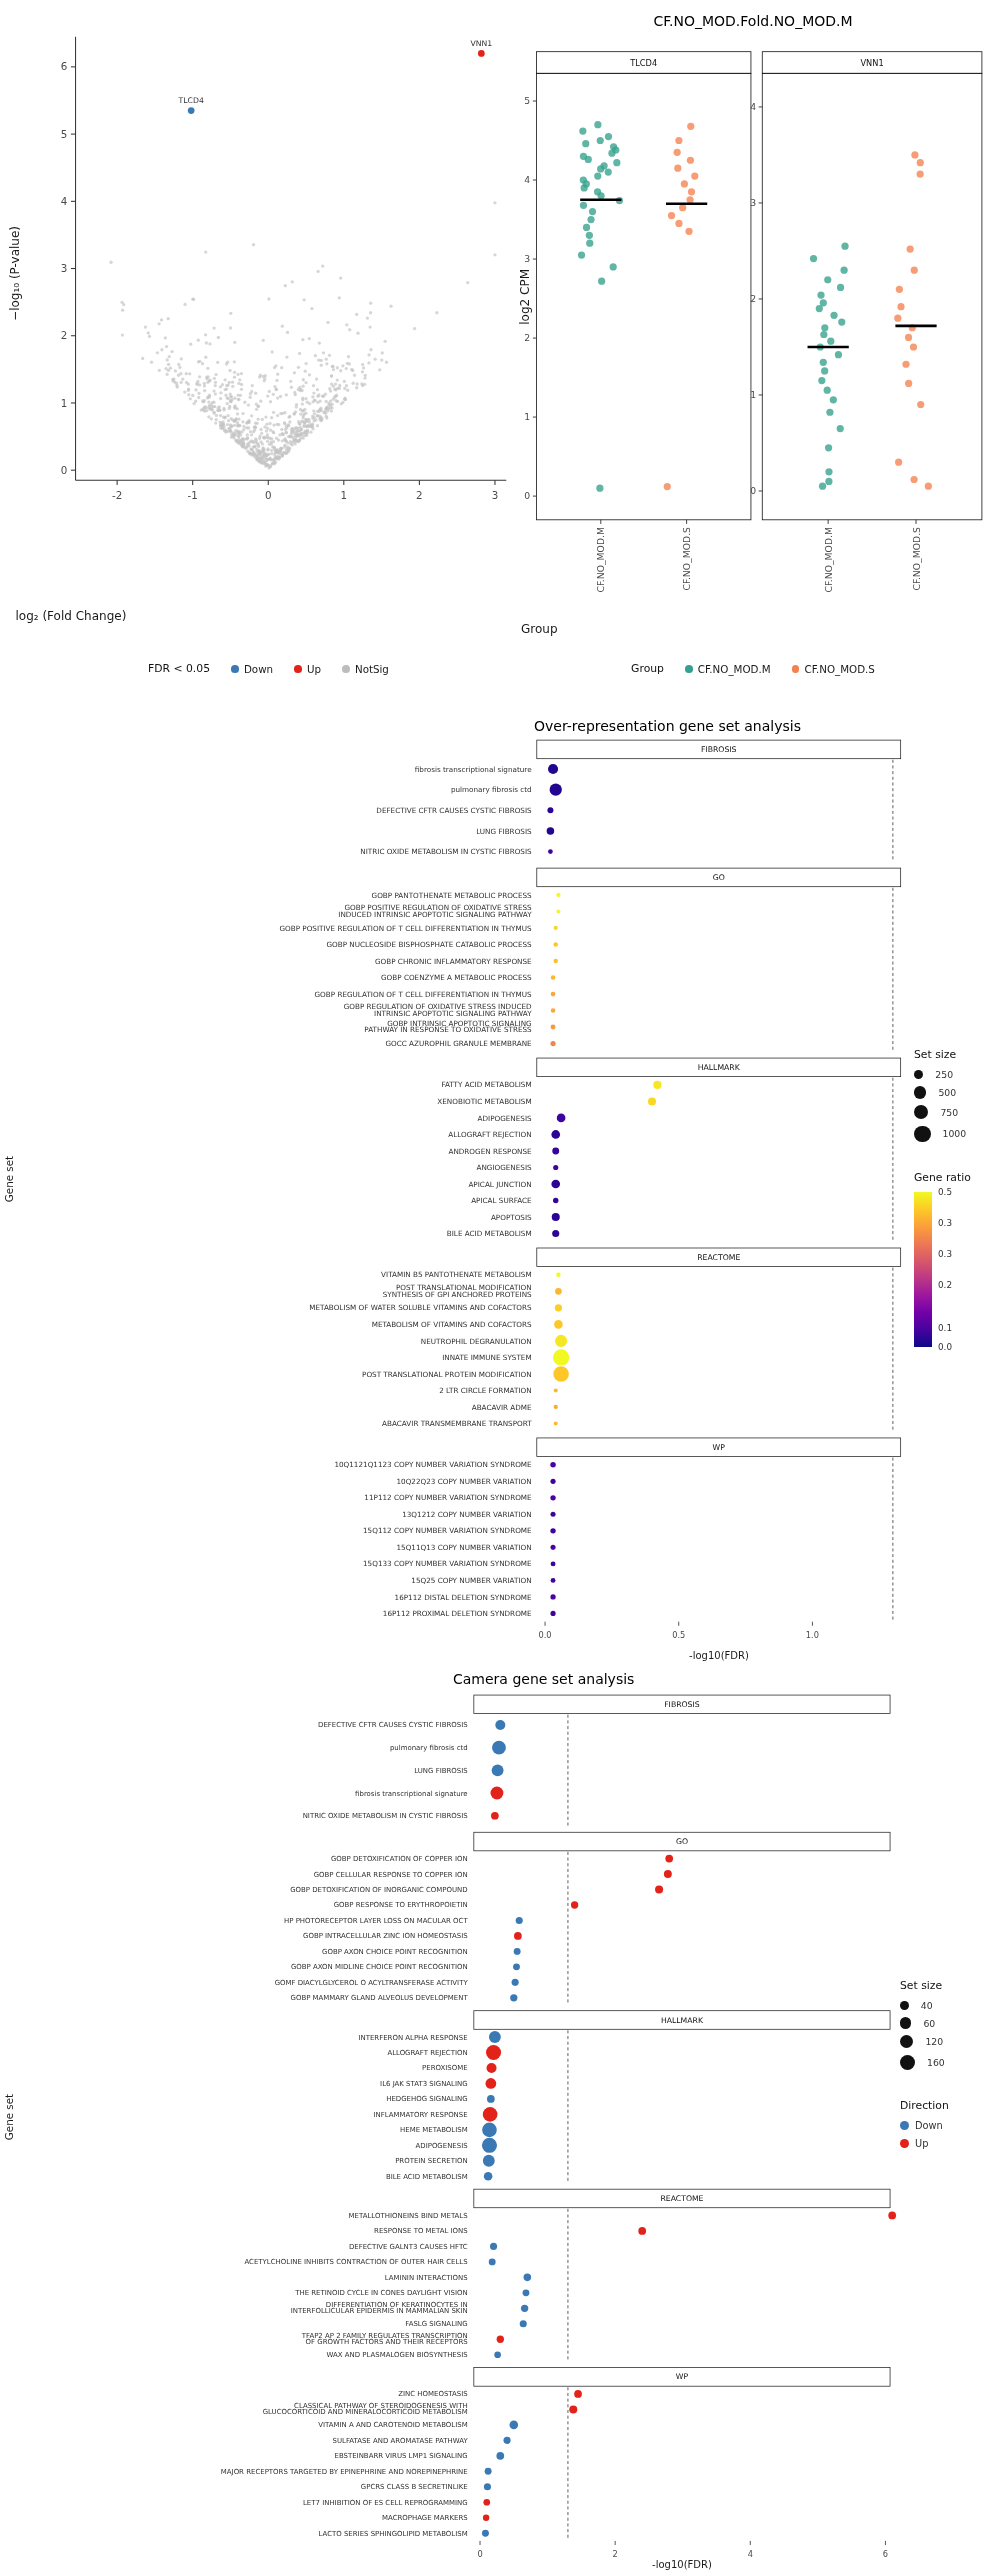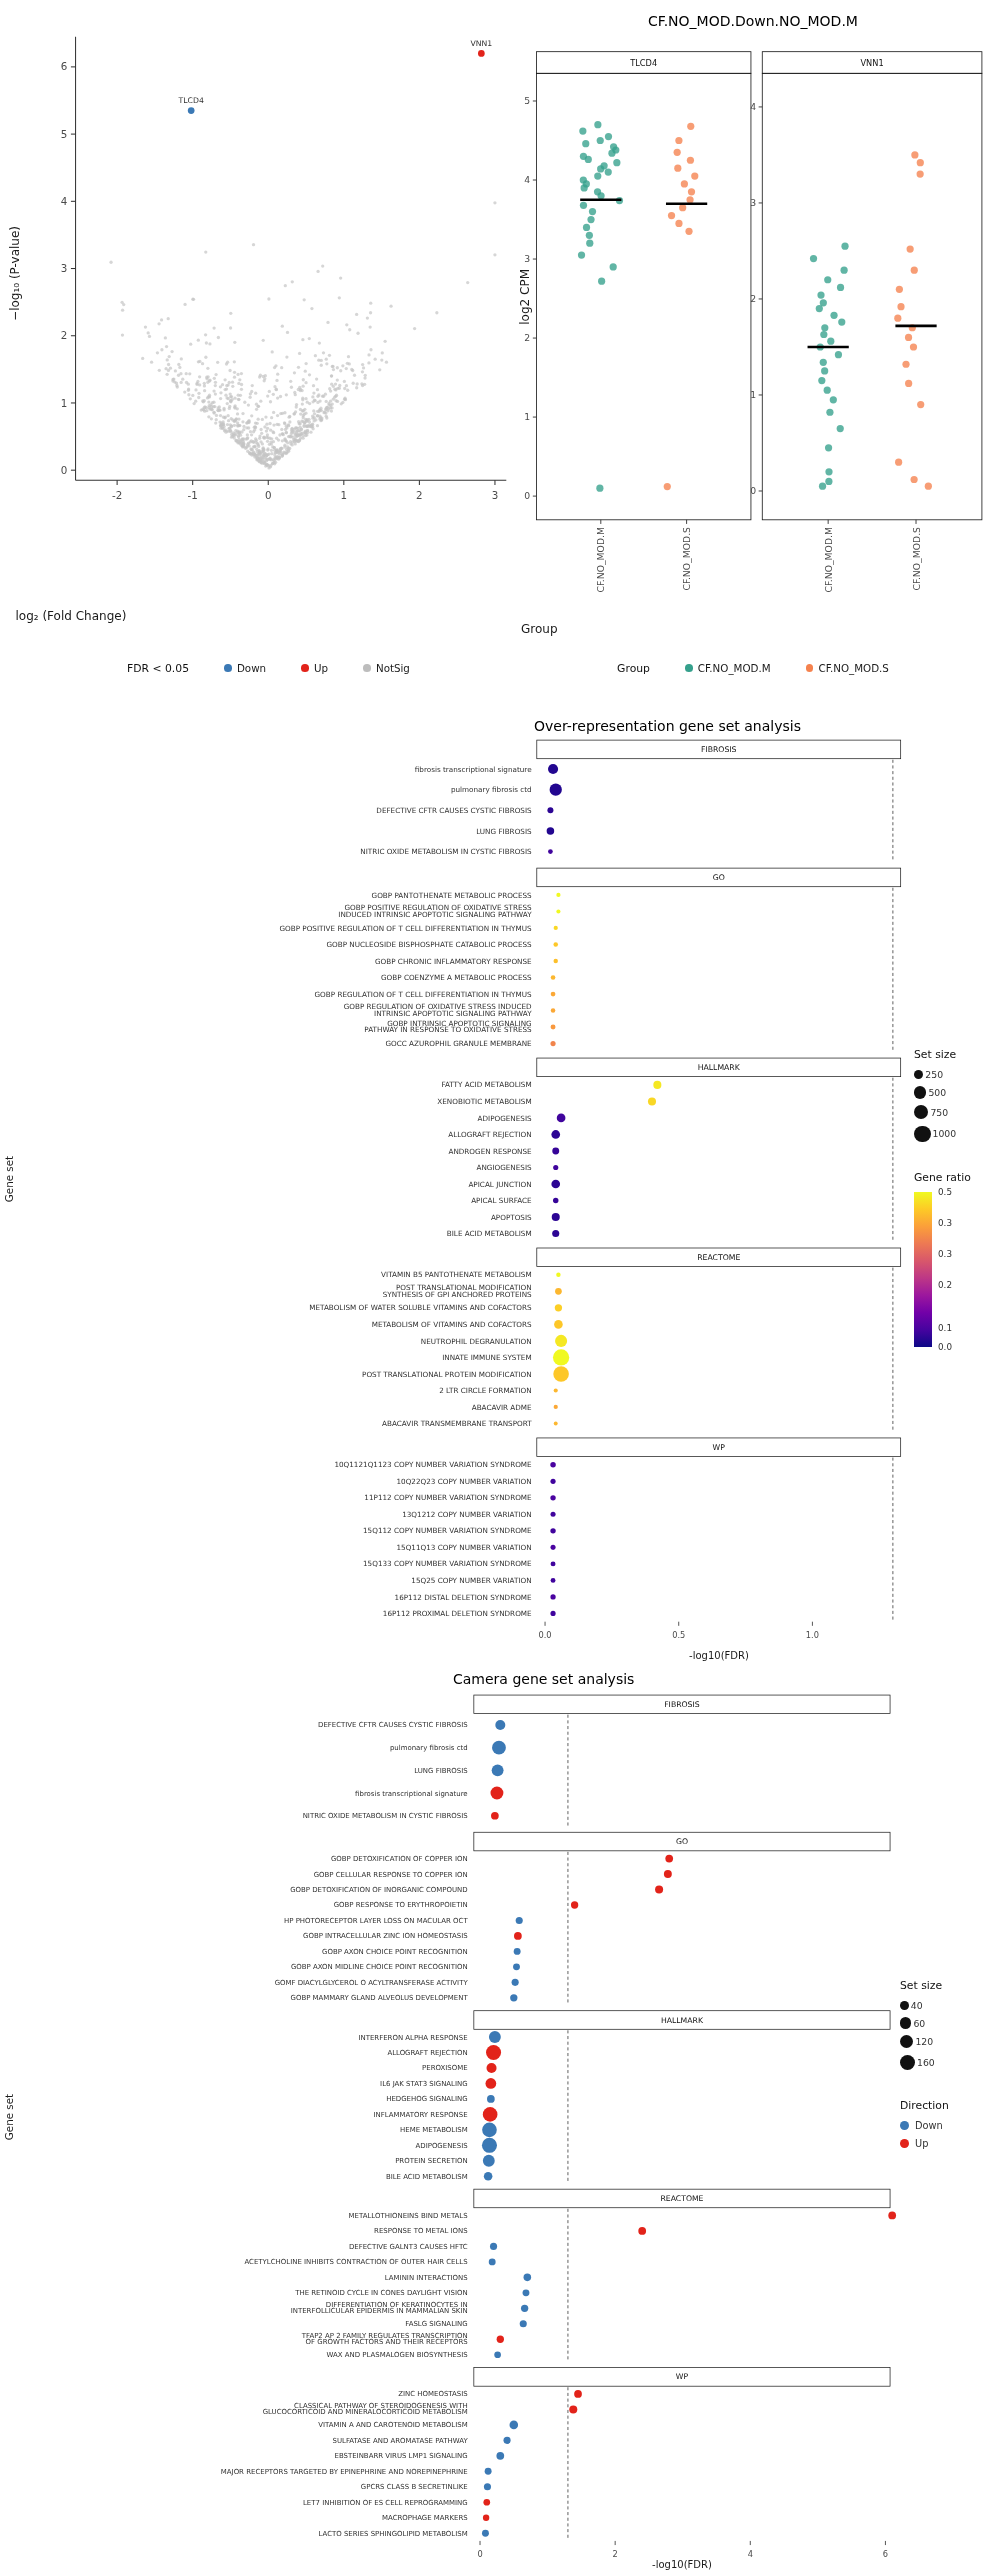--- a/index.html
+++ b/index.html
@@ -5,27 +5,27 @@
   html,body{margin:0;padding:0;background:#fff;}
   body{width:991px;height:2576px;position:relative;font-family:"DejaVu Sans",sans-serif;color:#1a1a1a;}
   svg{position:absolute;overflow:visible;}
   svg text{font-family:"DejaVu Sans",sans-serif;}
   .panel-title{position:absolute;font-size:14px;font-weight:500;color:#000;}
   .xtitle{position:absolute;text-align:left;font-size:12px;color:#1a1a1a;}
   .xtitle-sm{position:absolute;text-align:center;font-size:10px;color:#1a1a1a;}
   .ytitle{position:absolute;display:flex;align-items:center;justify-content:center;}
   .ytitle span{writing-mode:vertical-rl;transform:rotate(180deg);font-size:12px;color:#1a1a1a;}
   .ytitle.small span{font-size:10.3px;}
-  .hlegend{position:absolute;display:flex;align-items:flex-start;justify-content:center;gap:35px;font-size:10.3px;color:#1a1a1a;}
+  .hlegend{position:absolute;display:flex;align-items:flex-end;justify-content:center;gap:21px;font-size:10.3px;color:#1a1a1a;}
   .hlegend .lg-t{font-size:10.8px;color:#111;}
   .hlegend .it{display:flex;align-items:center;gap:5.2px;}
   .dot{display:inline-block;width:7.7px;height:7.7px;border-radius:50%;background:#999;}
   .legend-col{position:absolute;color:#1a1a1a;}
   .lg-title{font-size:10.8px;margin-bottom:8.3px;color:#111;}
-  .size-item{display:flex;align-items:center;gap:2px;margin-bottom:6.2px;font-size:9.3px;color:#333;}
+  .size-item{display:flex;align-items:center;gap:12px;margin-bottom:6.2px;font-size:9.3px;color:#333;}
   .size-item .c{background:#111;border-radius:50%;flex:none;}
   .ratio-wrap{position:relative;margin-top:4.1px;height:160px;}
   .ratio-bar{width:17.5px;height:155px;}
   .ratio-tick{position:absolute;left:24px;font-size:8.8px;color:#333;}
   .dir-item{display:flex;align-items:center;gap:6.2px;font-size:9.8px;margin-bottom:7.2px;color:#333;}
   .dir-item .dot{width:8.8px;height:8.8px;}
 </style>
 </head>
 <body>
 
@@ -928,21 +928,21 @@
   <span class="it">
       <i class="dot" style="background: rgb(226, 35, 26);"></i>
       <span>Up</span>
     </span>
   <span class="it">
       <i class="dot" style="background: rgb(189, 189, 189);"></i>
       <span>NotSig</span>
     </span>
 </div>
 
-<div class="panel-title" style="left:521px;top:13.4px;width:464px;text-align:center">CF.NO_MOD.Down.NO_MOD.M</div>
+<div class="panel-title" style="left:521px;top:13.4px;width:464px;text-align:center">CF.NO_MOD.Fold.NO_MOD.M</div>
 <svg id="strip-svg" width="464" height="573" style="left:521px;top:41px" viewBox="0 0 900 1110">
     <rect x="30" y="20" width="416" height="42" fill="#fff" stroke="#1a1a1a" stroke-width="1.6"></rect>
     <text x="238" y="48" fill="#111" font-size="16" text-anchor="middle">TLCD4</text>
     <rect x="30" y="62" width="416" height="866" fill="none" stroke="#1a1a1a" stroke-width="1.6"></rect>
     <line x1="23" y1="882.0176991150443" x2="30" y2="882.0176991150443" stroke="#333" stroke-width="1.8"></line>
     <text x="18" y="888.0176991150443" fill="#4a4a4a" font-size="18" text-anchor="end">0</text>
     <line x1="23" y1="728.7433628318583" x2="30" y2="728.7433628318583" stroke="#333" stroke-width="1.8"></line>
     <text x="18" y="734.7433628318583" fill="#4a4a4a" font-size="18" text-anchor="end">1</text>
     <line x1="23" y1="575.4690265486726" x2="30" y2="575.4690265486726" stroke="#333" stroke-width="1.8"></line>
     <text x="18" y="581.4690265486726" fill="#4a4a4a" font-size="18" text-anchor="end">2</text>

